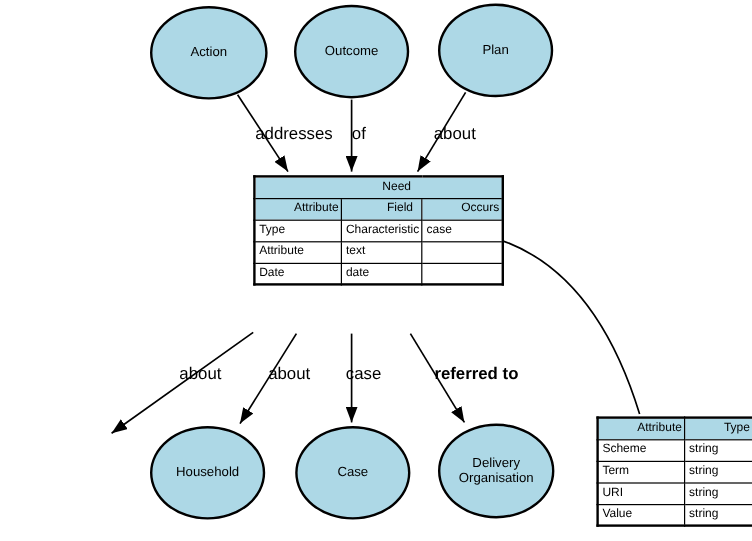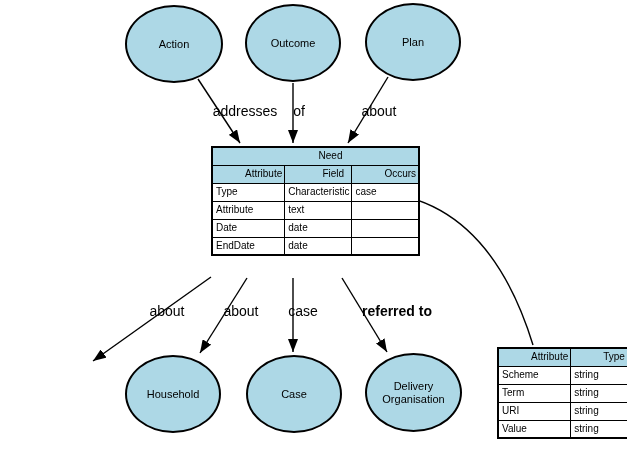--- a/index.html
+++ b/index.html
@@ -104,25 +104,20 @@
       <tr>
         <td>Attribute</td>
         <td>text</td>
         <td></td>
       </tr>
       <tr>
         <td>Date</td>
         <td>date</td>
         <td></td>
       </tr>
-      <tr>
-        <td>EndDate</td>
-        <td>date</td>
-        <td></td>
-      </tr>
     </tbody>
   </table>
 
   <table class="dt" id="attr-table">
     <colgroup>
         <col style="width:46px">
         <col style="width:30px">
         <col style="width:40px">
       </colgroup>
     <tbody>

